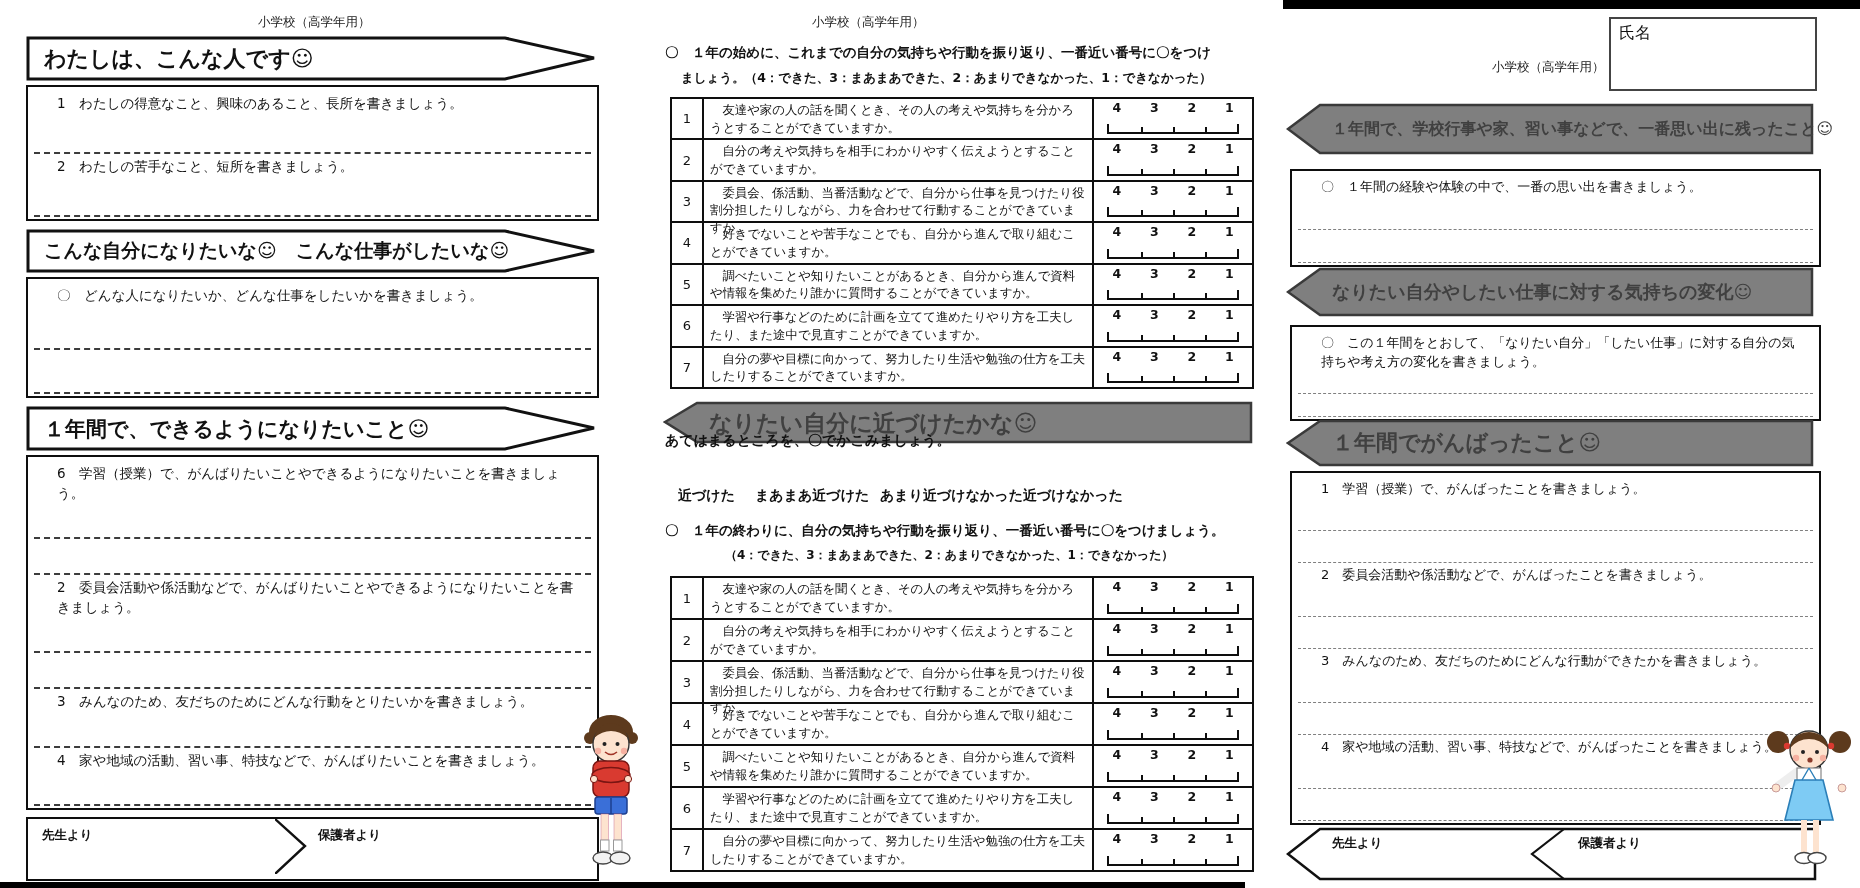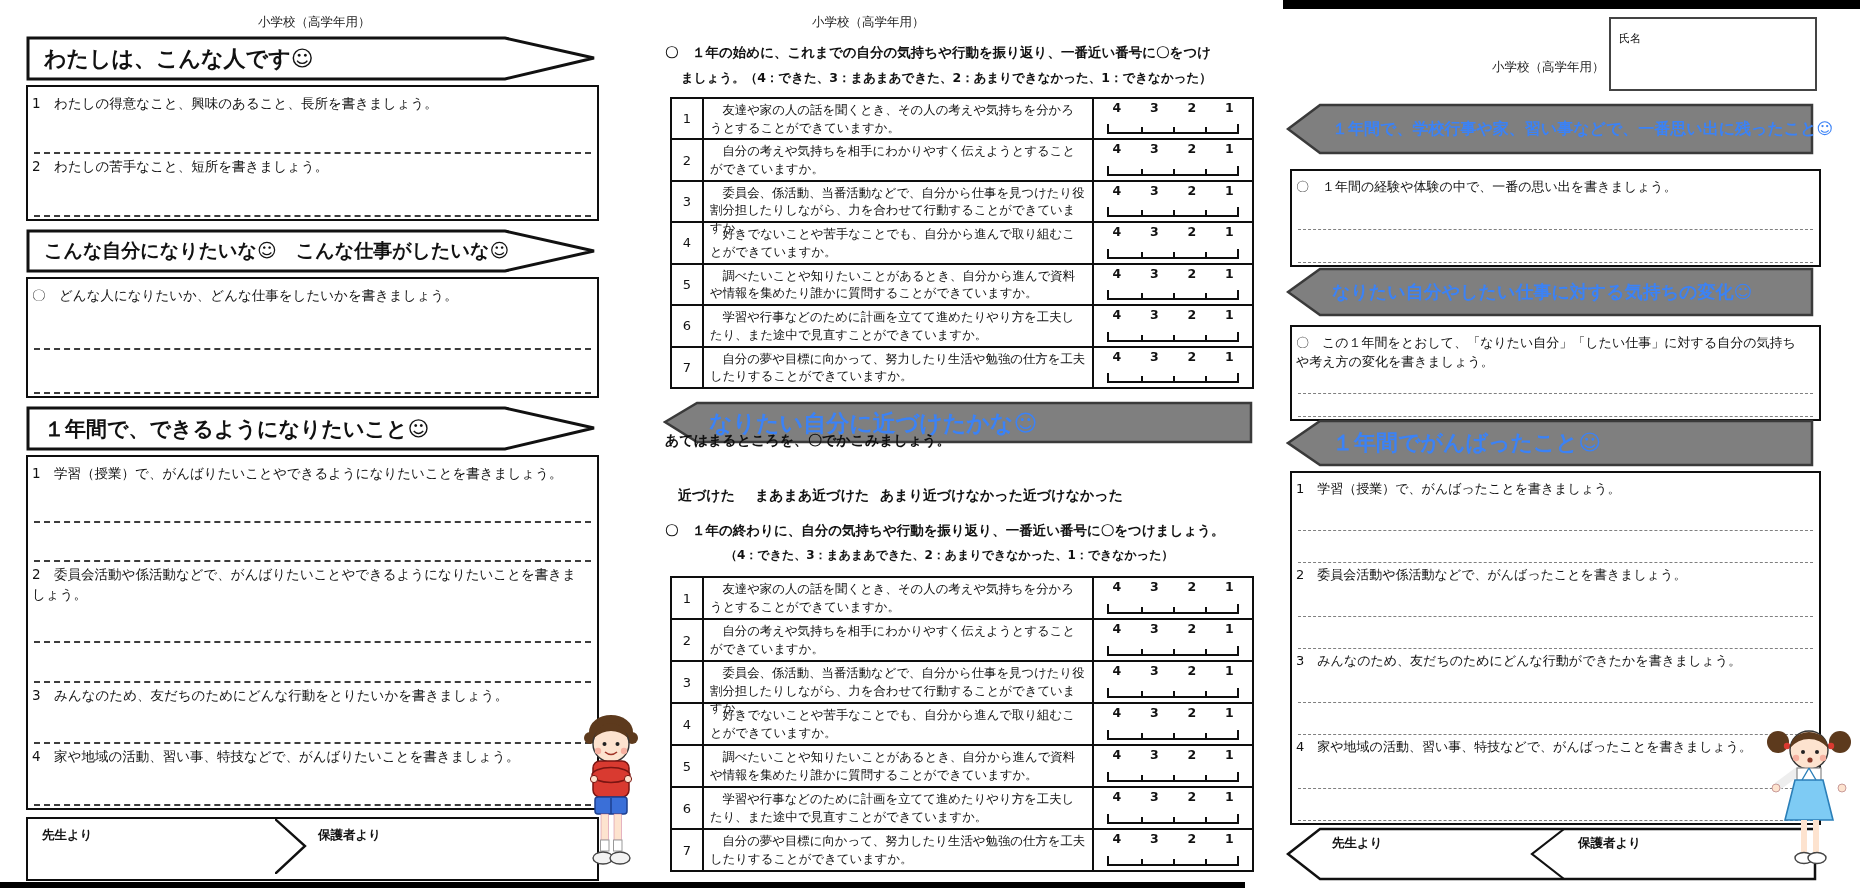--- a/index.html
+++ b/index.html
@@ -9,25 +9,25 @@
   .phead{position:absolute;font-size:12.5px;color:#222;white-space:nowrap;}
   
   .banR{position:absolute;}
   .banR svg{position:absolute;left:0;top:0;width:100%;height:100%;}
   .banR .btxt{position:absolute;left:18px;top:50%;transform:translateY(-50%);
               font-weight:bold;white-space:nowrap;}
   
   .banL{position:absolute;}
   .banL svg{position:absolute;left:0;top:0;width:100%;height:100%;}
   .banL .btxt{position:absolute;left:46px;top:50%;transform:translateY(-50%);
-              font-weight:bold;color:#3b82f6;white-space:nowrap;}
+              font-weight:bold;color:#404040;white-space:nowrap;}
   
   .wbox{position:absolute;border:2.5px solid #0e0e0e;background:#fff;
         display:flex;flex-direction:column;padding:4px 0 2px;}
-  .q{font-size:13.5px;line-height:1.45;padding:3px 12px 0 4px;margin:0;}
+  .q{font-size:13.5px;line-height:1.45;padding:3px 12px 0 29px;margin:0;}
   .wl{flex:1;border-bottom:2px dashed #3c3c3c;margin:0 6px;}
   .p3 .q{font-size:13px;}
   .p3 .wl{border-bottom:1.5px dashed #808080;}
   
   .stable{position:absolute;border:2.5px solid #0e0e0e;background:#fff;
           display:flex;flex-direction:column;}
   .srow{flex:1;display:flex;border-top:2px solid #0e0e0e;min-height:0;}
   .srow:first-child{border-top:none;}
   .snum{width:30px;border-right:2px solid #0e0e0e;display:flex;align-items:center;
         justify-content:center;font-size:13px;}
@@ -83,21 +83,21 @@
     </div>
 
     <div class="banR" style="left:26px;top:406px;width:571px;height:45px;">
       <svg viewBox="0 0 571 45" preserveAspectRatio="none">
           <polygon points="2,2 479,2 568,22 479,43 2,43" fill="#ffffff" stroke="#111" stroke-width="3"></polygon>
         </svg>
       <span class="btxt" style="font-size:21px;">１年間で、できるようになりたいこと☺</span>
     </div>
 
     <div class="wbox" style="left:26px;top:455px;width:569px;height:345px;">
-      <p class="q">1　学習（授業）で、がんばりたいことやできるようになりたいことを書きましょう。</p>
+      <p class="q">6　学習（授業）で、がんばりたいことやできるようになりたいことを書きましょう。</p>
       <div class="wl"></div>
       <div class="wl"></div>
       <p class="q">2　委員会活動や係活動などで、がんばりたいことやできるようになりたいことを書きましょう。</p>
       <div class="wl"></div>
       <div class="wl"></div>
       <p class="q">3　みんなのため、友だちのためにどんな行動をとりたいかを書きましょう。</p>
       <div class="wl"></div>
       <p class="q">4　家や地域の活動、習い事、特技などで、がんばりたいことを書きましょう。</p>
       <div class="wl"></div>
     </div>
@@ -404,21 +404,21 @@
               <i class="t2"></i>
               <i class="t3"></i>
             </div>
           </div>
         </div>
     </div>
   </div>
 
   <div class="page p3" style="left:1260px;top:9px;width:600px;height:873px;">
     <div style="position:absolute;left:349px;top:8px;width:204px;height:70px;border:2px solid #444;background:#fff;">
-      <span style="position:absolute;left:8px;top:12px;font-size:11px;font-family:Liberation Mono, monospace;">氏名</span>
+      <span style="position:absolute;left:8px;top:4px;font-size:16px;font-family:Liberation Mono, monospace;">氏名</span>
     </div>
     <div class="phead" style="left:232px;top:50px;">小学校（高学年用）</div>
 
     <div class="banL" style="left:26px;top:94px;width:528px;height:52px;">
       <svg viewBox="0 0 528 52" preserveAspectRatio="none">
           <polygon points="2,26 34,2 526,2 526,50 34,50" fill="#7f7f7f" stroke="#3a3a3a" stroke-width="2.5"></polygon>
         </svg>
       <span class="btxt" style="font-size:16px;">１年間で、学校行事や家、習い事などで、一番思い出に残ったこと☺</span>
     </div>
 

